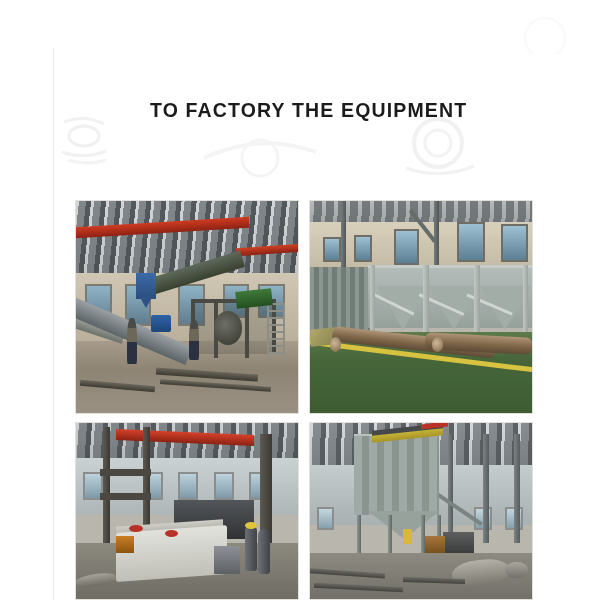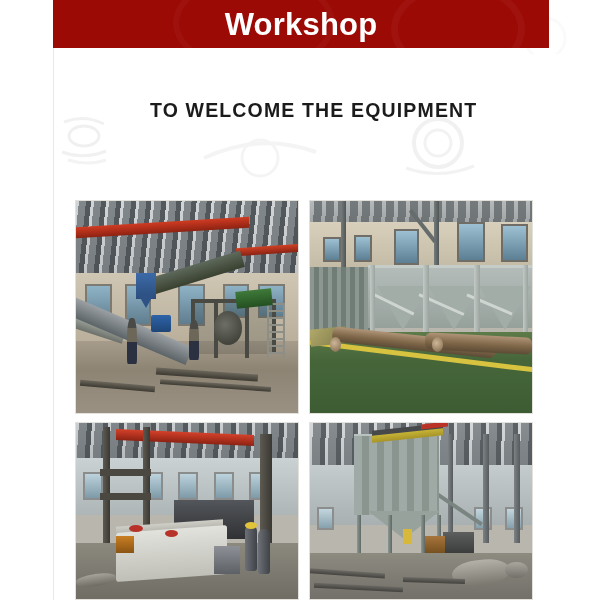--- a/index.html
+++ b/index.html
@@ -615,26 +615,23 @@
         <circle cx="60" cy="40" r="18" fill="none" stroke="#f4f4f4" stroke-width="3"></circle>
       </svg>
     </div>
     <div class="wm" style="left:500px;top:8px;">
       <svg width="90" height="46" viewBox="0 0 90 46" aria-hidden="true">
         <circle cx="45" cy="30" r="20" fill="none" stroke="#fafafa" stroke-width="3"></circle>
       </svg>
     </div>
   </div>
 
-  <div class="banner">
-    <div class="banner-title">Workshop</div>
-  </div>
 
   <div class="headline">
-    <div class="headline-line">TO WELCOME THE EQUIPMENT</div>
+    <div class="headline-line">TO FACTORY THE EQUIPMENT</div>
   </div>
 
   <div class="grid">
 
     <div class="grid-row">
 
       <div class="photo r1">
         <div class="scene p1">
           <div class="shape roof"></div>
           <div class="shape craneRail"></div>

